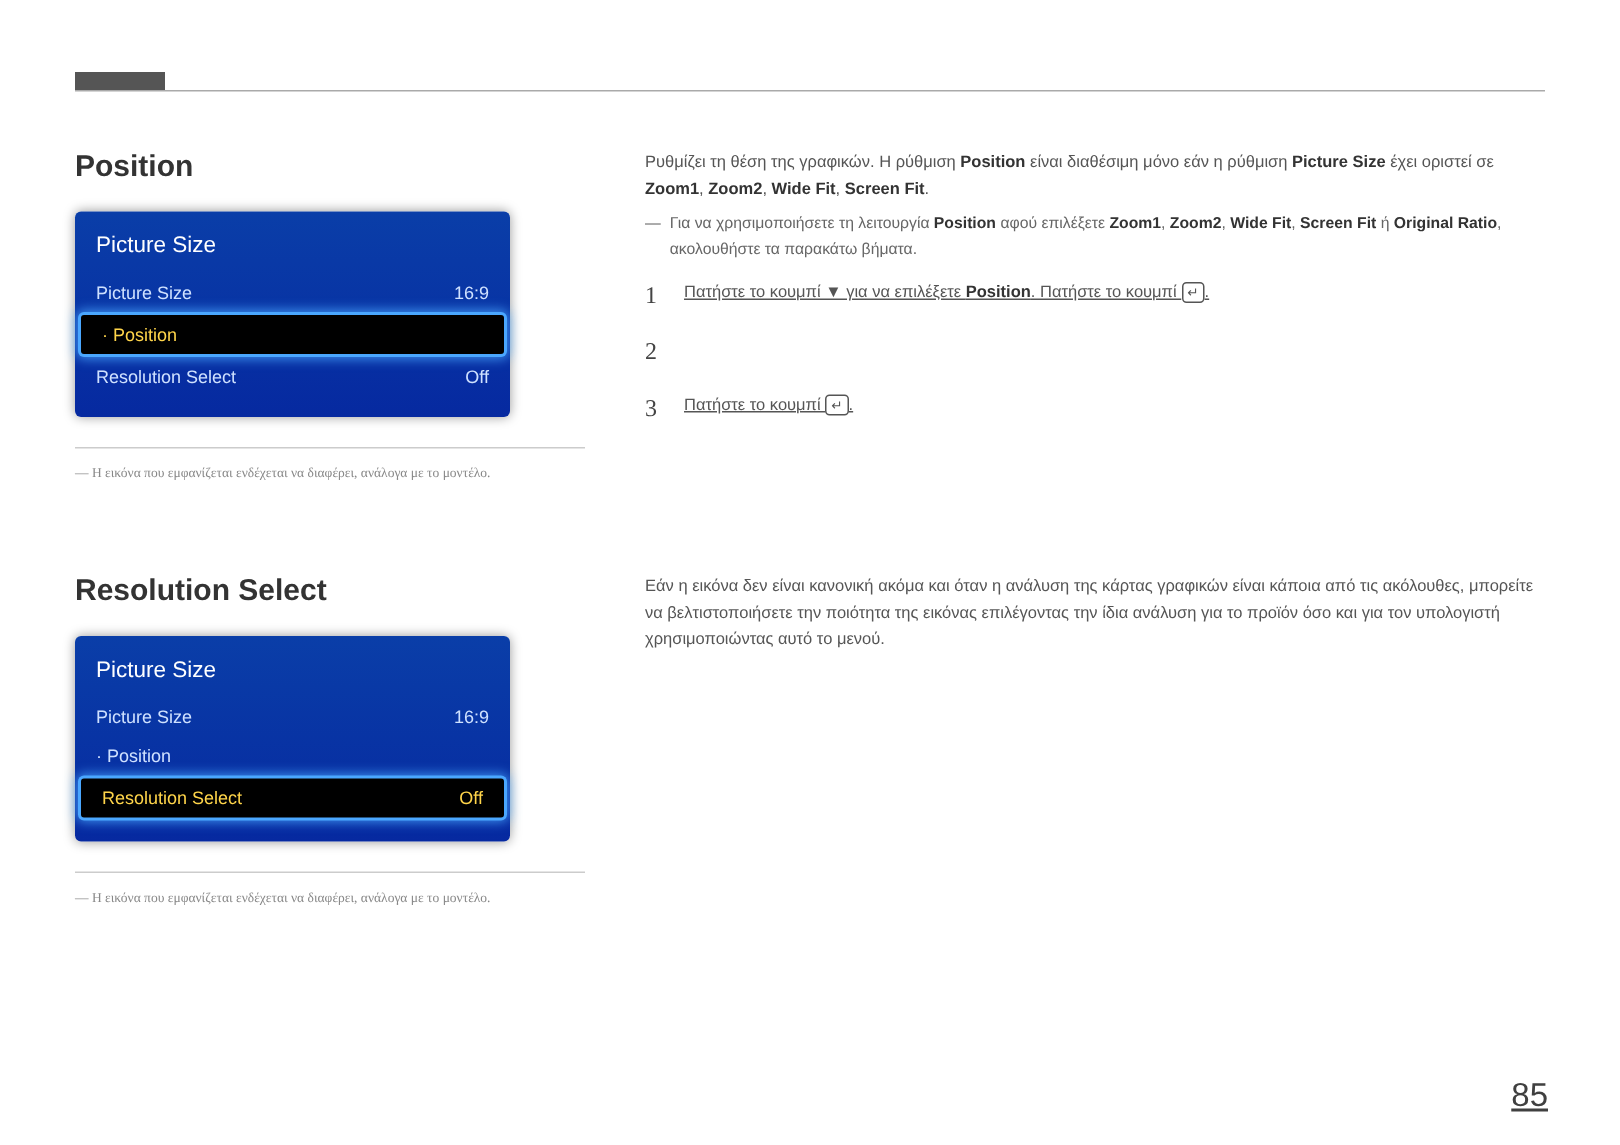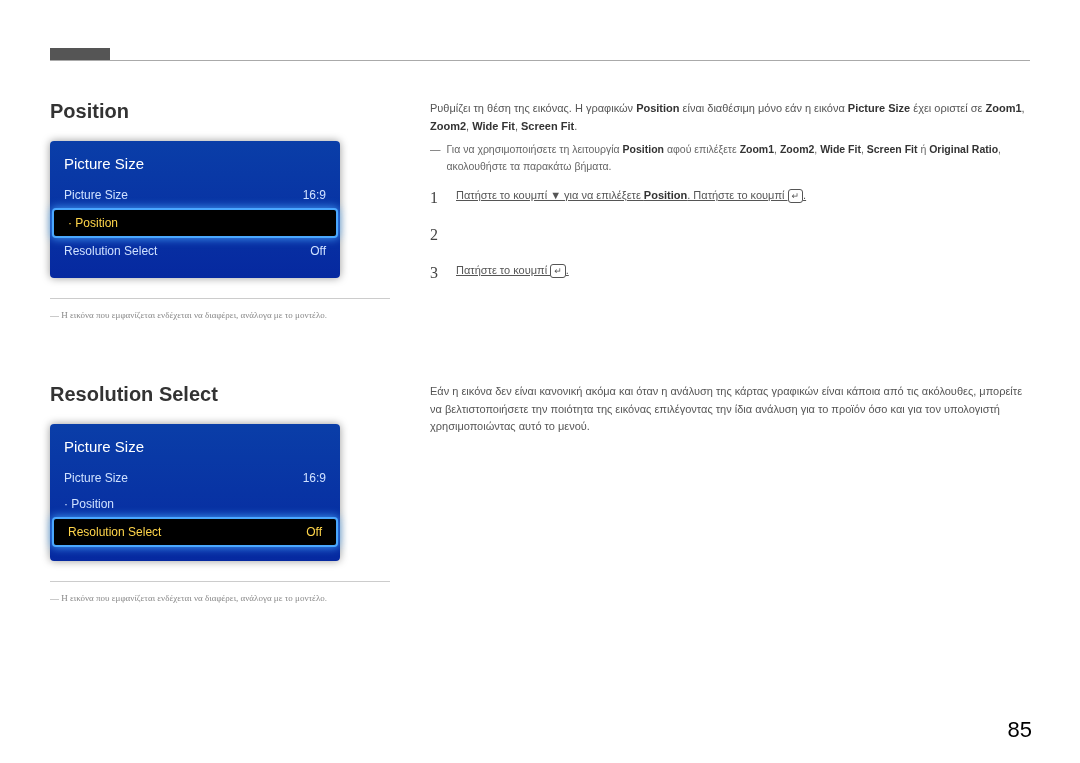--- a/index.html
+++ b/index.html
@@ -25,21 +25,22 @@
     left: 50px;
     width: 60px;
     height: 12px;
     background: #555;
   }
   .page-number {
     position: absolute;
     bottom: 20px;
     right: 48px;
     font-size: 22px;
-    color: #000000;
+    color: #404040;
+    text-decoration: underline;
   }
   .section {
     display: flex;
     margin-top: 40px;
   }
   .left-col {
     width: 380px;
     flex: 0 0 380px;
   }
   .right-col {
@@ -146,21 +147,21 @@
       </div>
     </div>
 
     <div class="footnotes">
       <p class="dash">Η εικόνα που εμφανίζεται ενδέχεται να διαφέρει, ανάλογα με το μοντέλο.</p>
     </div>
   </div>
 
   <div class="right-col">
     <p>
-      <span>Ρυθμίζει τη θέση της εικόνας. Η γραφικών </span><span class="accent bold">Position</span><span> είναι διαθέσιμη μόνο εάν η εικόνα </span><span class="accent bold">Picture Size</span><span> έχει οριστεί σε </span>
+      <span>Ρυθμίζει τη θέση της γραφικών. Η ρύθμιση </span><span class="accent bold">Position</span><span> είναι διαθέσιμη μόνο εάν η ρύθμιση </span><span class="accent bold">Picture Size</span><span> έχει οριστεί σε </span>
       <span class="accent bold">Zoom1</span>, <span class="accent bold">Zoom2</span>, <span class="accent bold">Wide Fit</span>, <span class="accent bold">Screen Fit</span>.
     </p>
     <div class="note-line">
       <span class="dash">―</span>
       <span>
         <span>Για να χρησιμοποιήσετε τη λειτουργία </span><span class="bold">Position</span><span> αφού επιλέξετε </span><span class="bold">Zoom1</span>, <span class="bold">Zoom2</span>, <span class="bold">Wide Fit</span>, <span class="bold">Screen Fit</span><span> ή </span><span class="accent bold">Original Ratio</span><span>, ακολουθήστε τα παρακάτω βήματα.</span>
       </span>
     </div>
 
     <div class="ol-steps">

